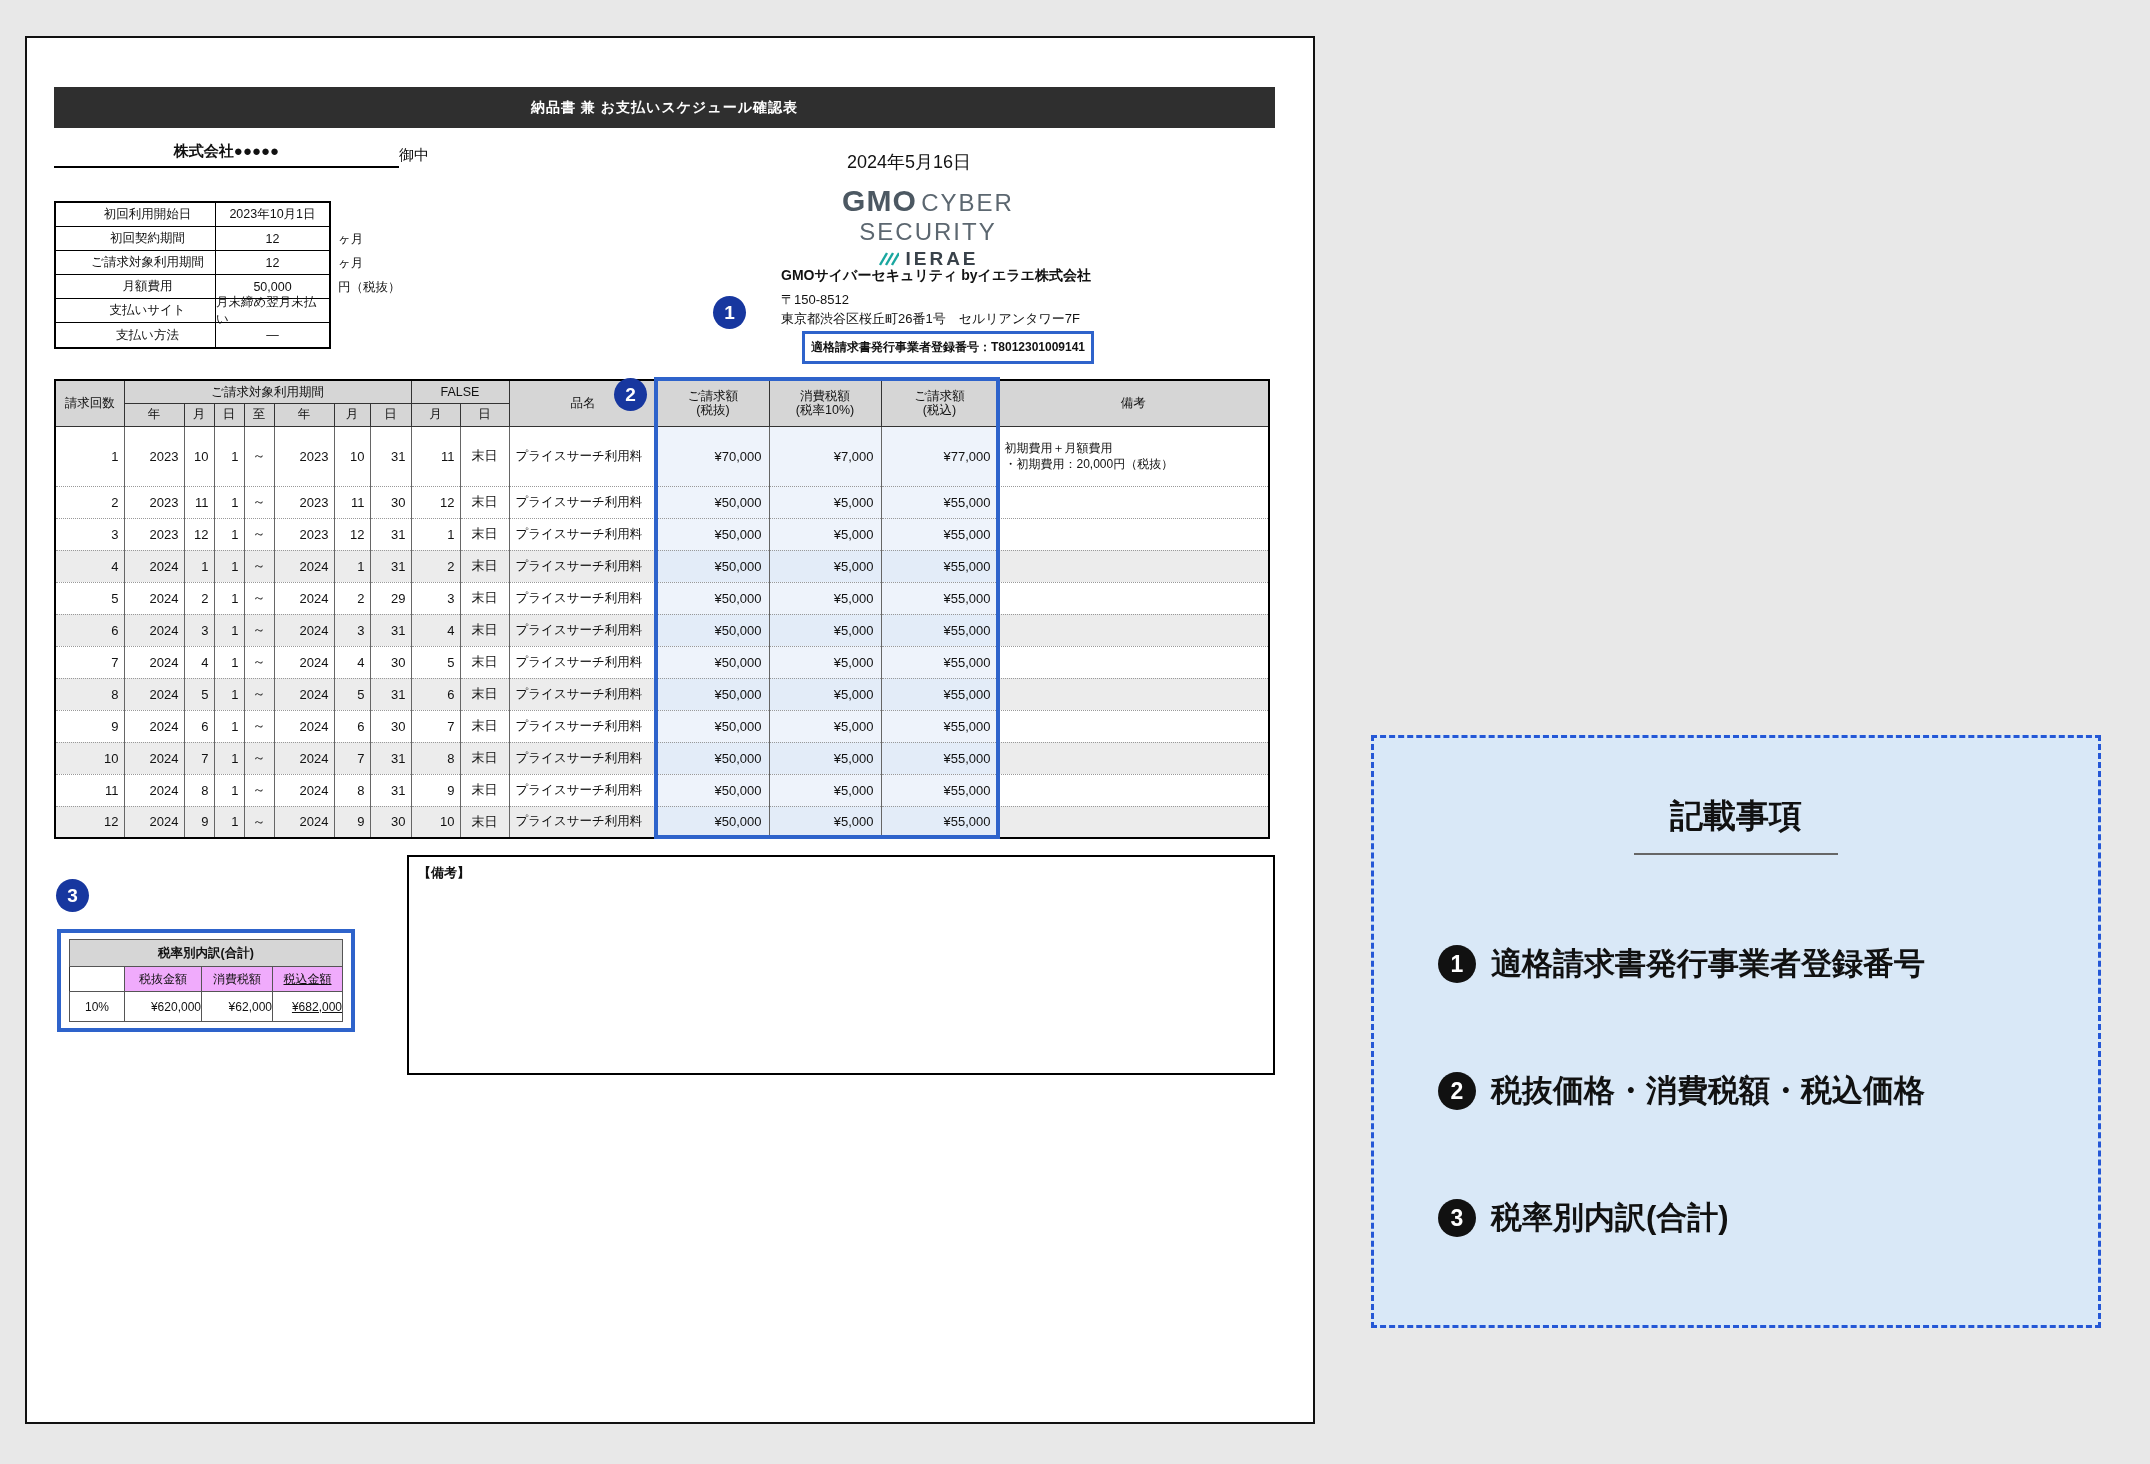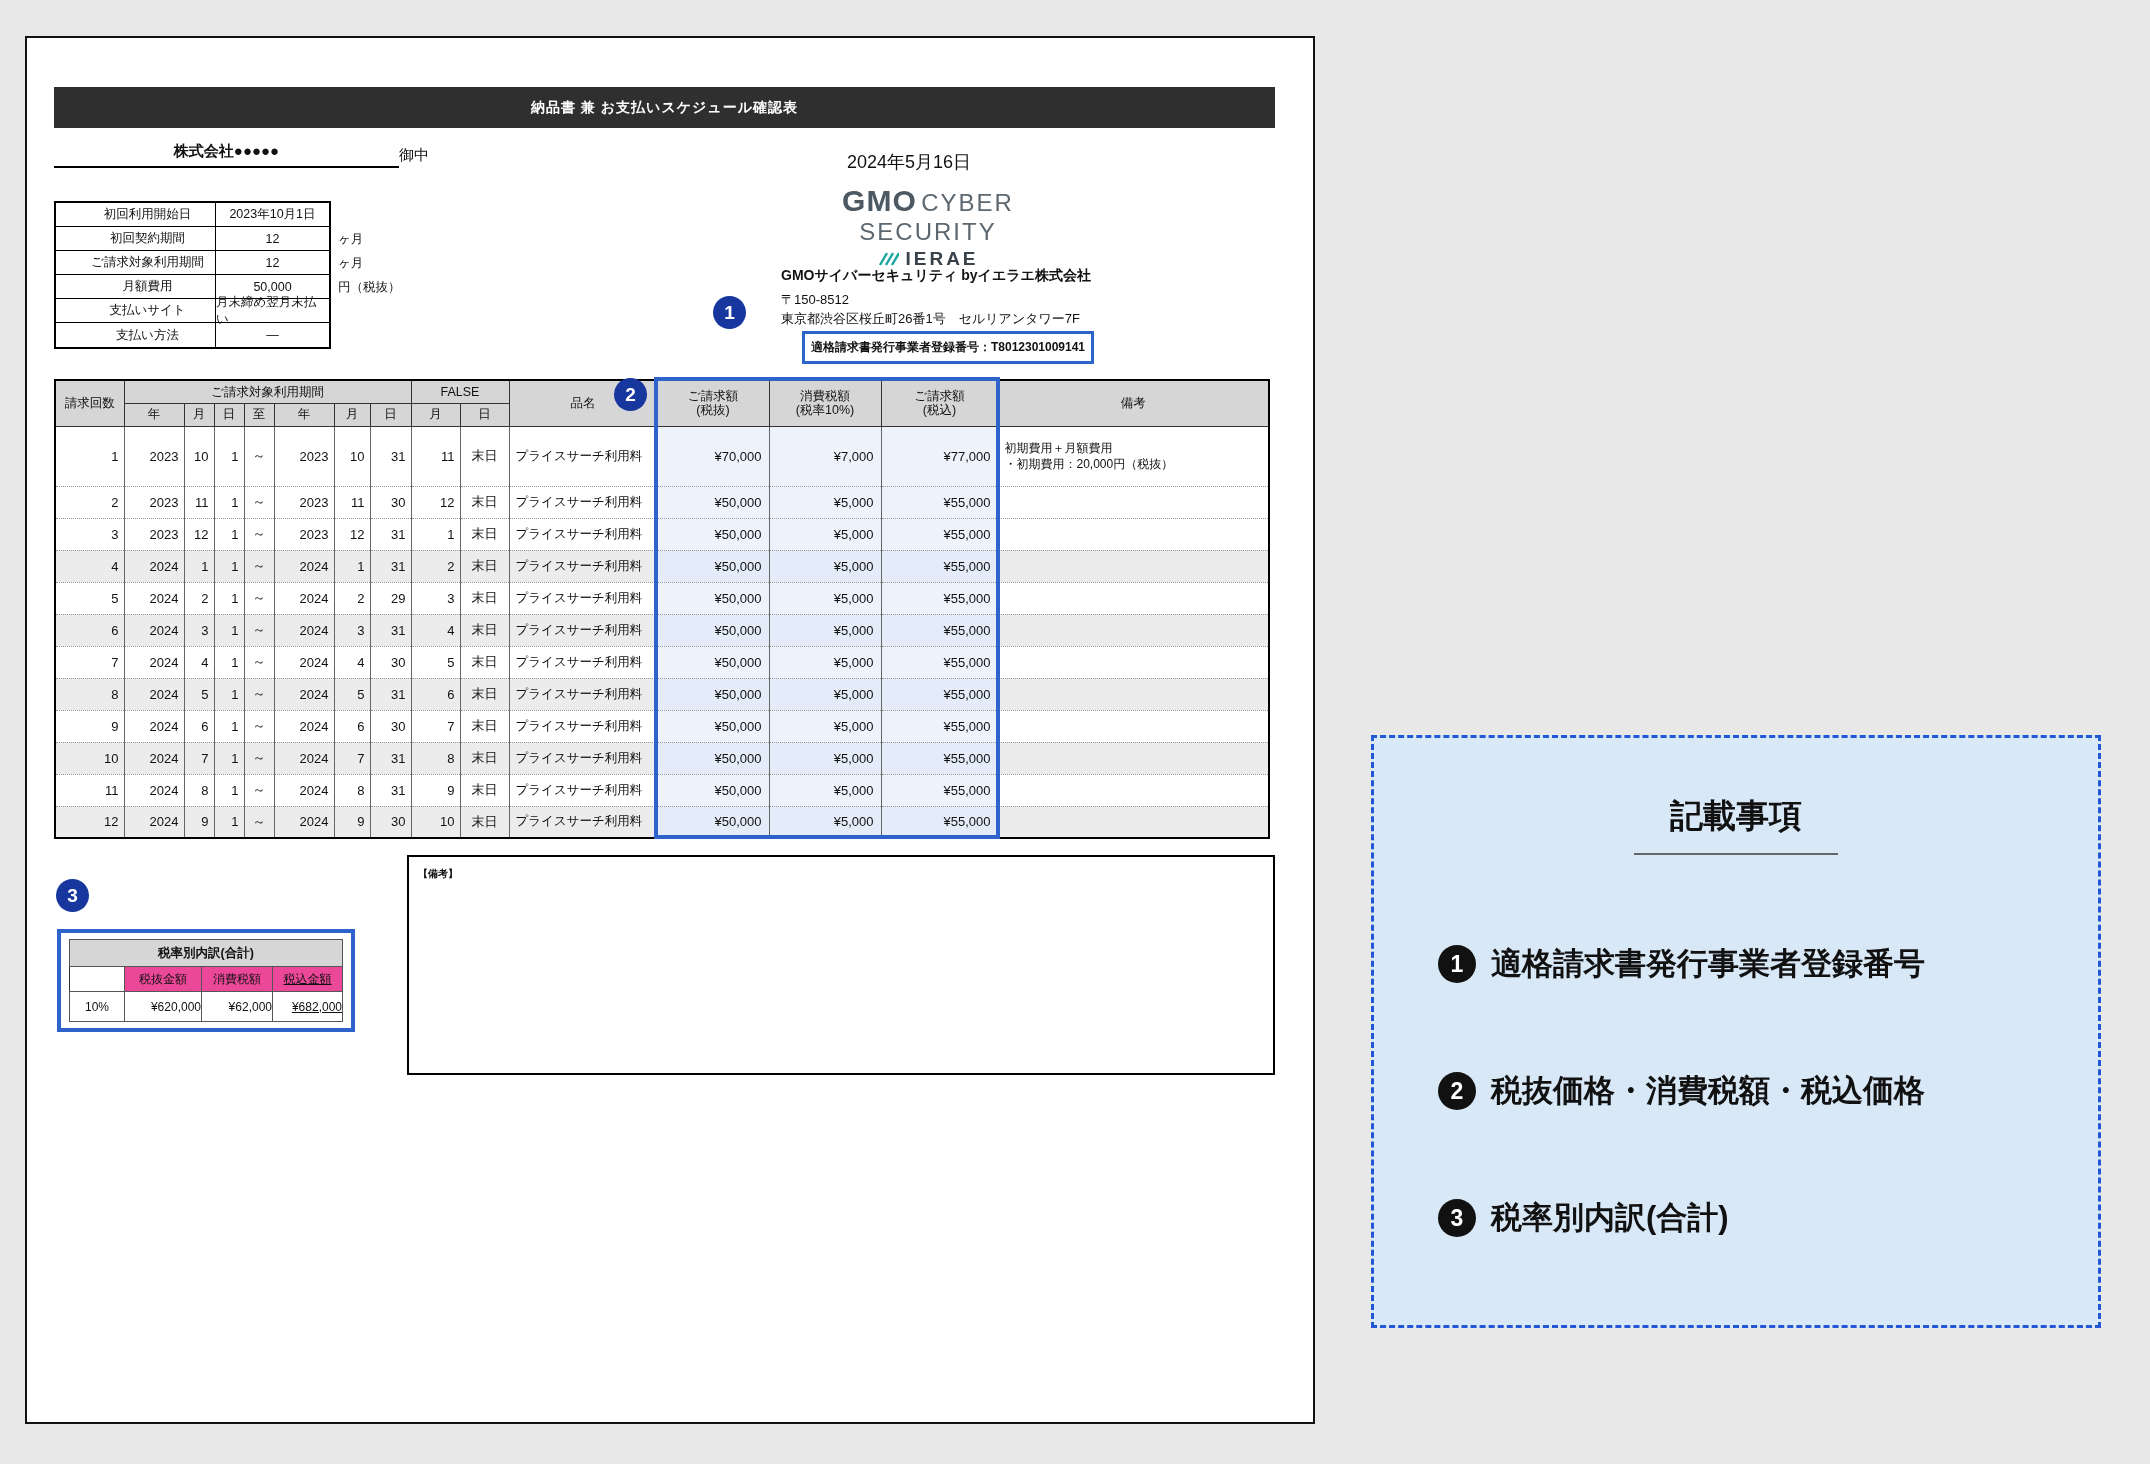--- a/index.html
+++ b/index.html
@@ -110,32 +110,32 @@
   }
 
   
   .tax-wrap {
     position: absolute; left: 30px; top: 891px;
     border: 4px solid #2e63cb; padding: 6px 8px; background: #fff;
   }
   .tax-table { border-collapse: collapse; border: 1.5px solid #333; }
   .tax-table td { border: 1px solid #555; font-size: 12px; text-align: center; }
   .tax-title { background: #d6d6d6; font-weight: bold; height: 27px; font-size: 12.5px !important; }
-  .tax-h { background: #ec4899; height: 25px; border-left-style: dotted !important; }
+  .tax-h { background: #f0abfc; height: 25px; border-left-style: dotted !important; }
   .tax-h.empty { background: #fff; }
   .tax-rate { height: 30px; }
   .tax-v { text-align: right !important; border-left-style: dotted !important; }
   .tax-c0 { width: 55px; } .tax-c1 { width: 77px; } .tax-c2 { width: 71px; } .tax-c3 { width: 70px; text-decoration: underline; }
 
   
   .remarks-box {
     position: absolute; left: 380px; top: 817px; width: 868px; height: 220px;
     border: 2px solid #000; padding: 6px 9px; background: #fff;
   }
-  .remarks-label { font-size: 10px; font-weight: bold; }
+  .remarks-label { font-size: 13px; font-weight: bold; }
 
   
   .legend-panel {
     position: absolute; left: 1371px; top: 735px; width: 730px; height: 593px;
     background: #d9e8f7; border: 3px dashed #2457d6;
   }
   .legend-title-wrap { text-align: center; margin-top: 56px; }
   .legend-title {
     display: inline-block; font-size: 33px; font-weight: bold; color: #111;
     padding: 0 36px 14px; border-bottom: 2px solid #666;

